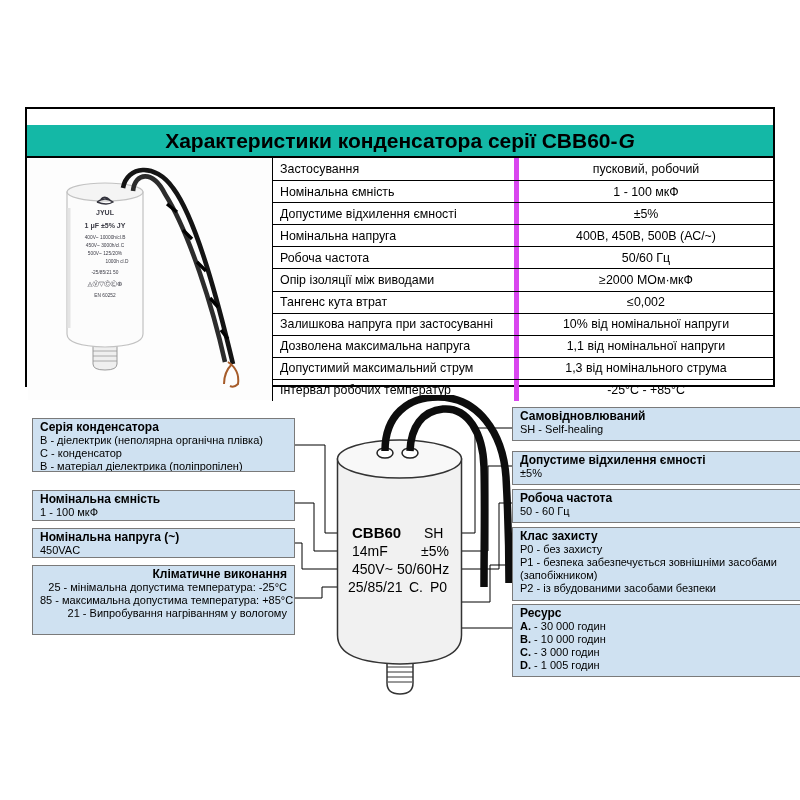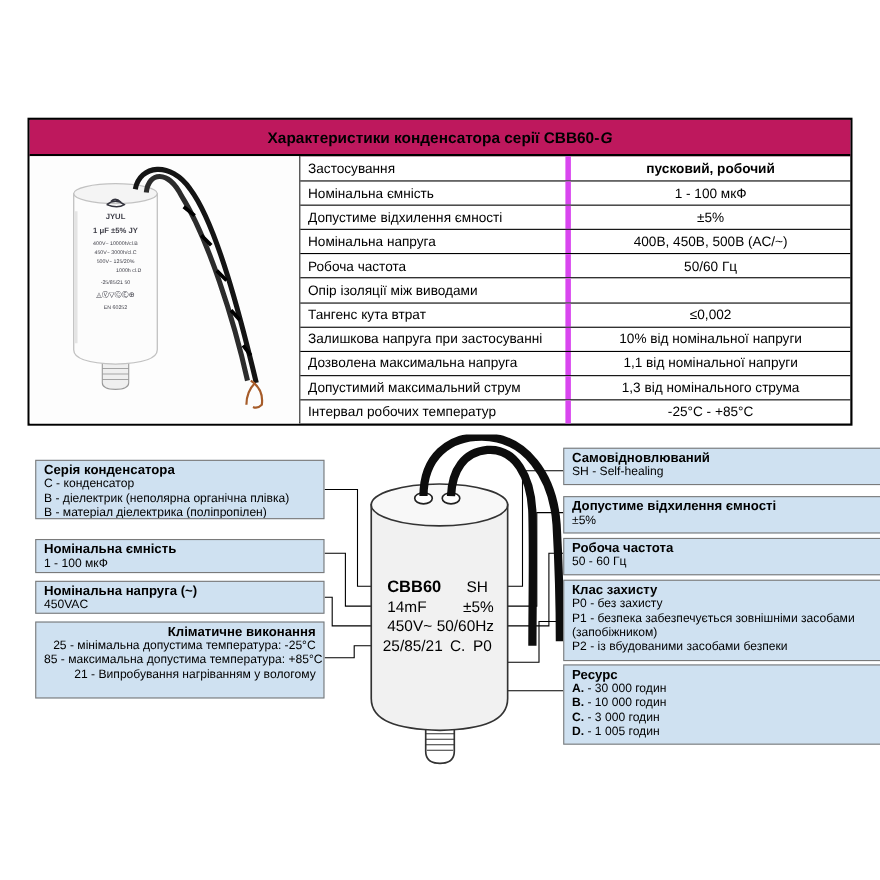--- a/index.html
+++ b/index.html
@@ -9,37 +9,37 @@
     overflow:hidden;
   }
   
   .spec{
     position:absolute;left:25px;top:107px;width:750px;height:280px;
     border:2px solid #000;box-sizing:border-box;background:#fff;
   }
   .spec-title{
     height:31px;border-bottom:2px solid #000;display:flex;
     align-items:center;justify-content:center;
-    font-size:14px;font-weight:bold;background:#be185d;
+    font-size:21px;font-weight:bold;background:#14b8a6;margin-top:16px;
   }
   .spec-title i{font-style:italic;margin-left:1px;}
   .spec-body{display:flex;height:243px;}
   .spec-photo-cell{width:246px;border-right:1px solid #000;box-sizing:border-box;background:#fff;}
   .spec-rows{flex:1;display:grid;grid-template-rows:repeat(11,1fr);}
   .spec-row{display:flex;border-top:1px solid #000;box-sizing:border-box;}
   .spec-row:first-child{border-top:none;}
   .spec-label{
     width:246px;border-right:5px solid #d946ef;box-sizing:border-box;
     display:flex;align-items:center;padding-left:7px;font-size:12.4px;
   }
   .spec-value{
     flex:1;display:flex;align-items:center;justify-content:center;
     font-size:12.4px;text-align:center;
   }
-  .spec-row.first .spec-value{font-weight:bold;text-align:center;}
+  .spec-row.first .spec-value{font-weight:normal;text-align:center;}
   
   .diagram{position:absolute;left:0;top:395px;width:800px;height:360px;}
   .diagram svg{position:absolute;left:0;top:0;}
   .cbox{
     position:absolute;background:#cfe1f1;border:1px solid #7a7a7a;
     box-sizing:border-box;padding:2px 7px;overflow:hidden;z-index:2;
   }
   .cbox-title{font-size:12px;font-weight:bold;line-height:13px;white-space:nowrap;}
   .cbox-line{font-size:11px;line-height:13px;white-space:nowrap;}
   .cbox-line b{font-weight:bold;}
@@ -119,20 +119,21 @@
       <div class="spec-row">
           <div class="spec-label">Номінальна напруга</div>
           <div class="spec-value">400В, 450В, 500В (АС/~)</div>
         </div>
       <div class="spec-row">
           <div class="spec-label">Робоча частота</div>
           <div class="spec-value">50/60 Гц</div>
         </div>
       <div class="spec-row">
           <div class="spec-label">Опір ізоляції між виводами</div>
+          <div class="spec-value">≥2000 МОм·мкФ</div>
         </div>
       <div class="spec-row">
           <div class="spec-label">Тангенс кута втрат</div>
           <div class="spec-value">≤0,002</div>
         </div>
       <div class="spec-row">
           <div class="spec-label">Залишкова напруга при застосуванні</div>
           <div class="spec-value">10% від номінальної напруги</div>
         </div>
       <div class="spec-row">
@@ -189,22 +190,22 @@
       <text x="352" y="179" font-size="14">450V~</text>
       <text x="397" y="179" font-size="14">50/60Hz</text>
       <text x="348" y="197" font-size="14">25/85/21</text>
       <text x="409" y="197" font-size="14">C.</text>
       <text x="430" y="197" font-size="14">P0</text>
     </g>
   </svg>
 
   <div class="cbox l bx-l1">
     <div class="cbox-title">Серія конденсатора</div>
+    <div class="cbox-line">B - діелектрик (неполярна органічна плівка)</div>
     <div class="cbox-line">C - конденсатор</div>
-    <div class="cbox-line">B - діелектрик (неполярна органічна плівка)</div>
     <div class="cbox-line">B - матеріал діелектрика (поліпропілен)</div>
     <div class="cbox-line">60 - пластиковий корпус</div>
   </div>
   <div class="cbox l bx-l2">
     <div class="cbox-title">Номінальна ємність</div>
     <div class="cbox-line">1 - 100 мкФ</div>
   </div>
   <div class="cbox l bx-l3">
     <div class="cbox-title">Номінальна напруга (~)</div>
     <div class="cbox-line">450VAC</div>

